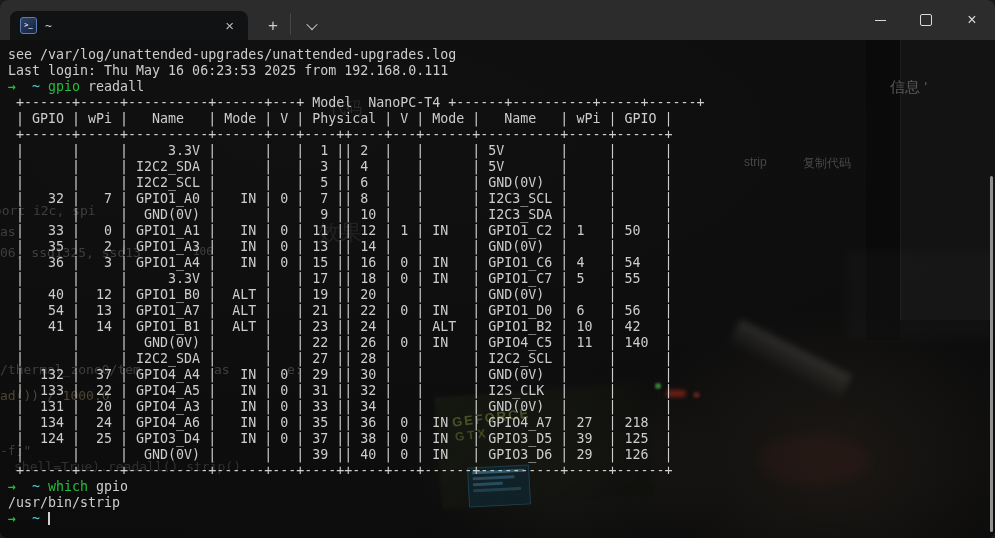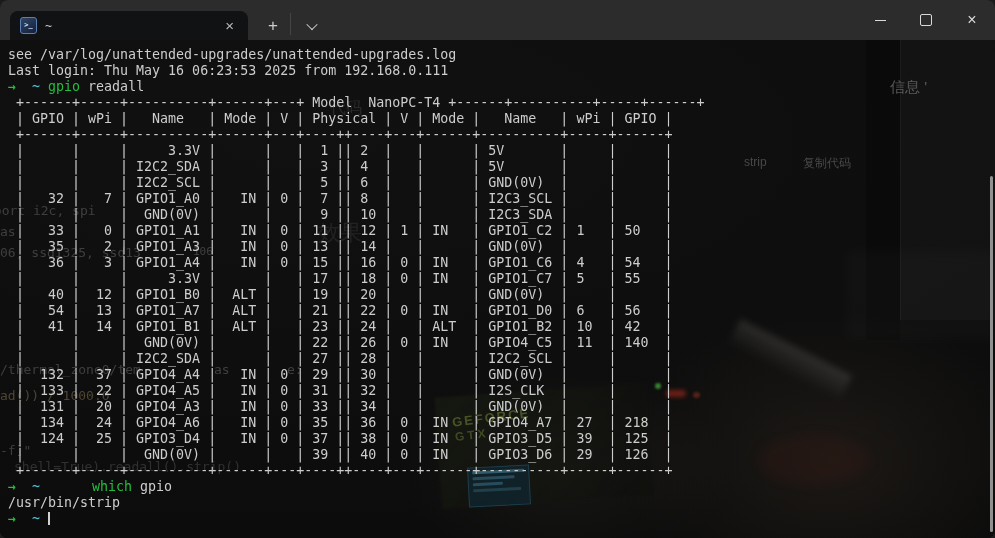--- a/index.html
+++ b/index.html
@@ -146,20 +146,20 @@
 <span> |   41 |  14 | GPIO1_B1 |  ALT |   | 23 || 24 |   | ALT  | GPIO1_B2 | 10  | 42   |</span>
 <span> |      |     |  GND(0V) |      |   | 22 || 26 | 0 | IN   | GPIO4_C5 | 11  | 140  |</span>
 <span> |      |     | I2C2_SDA |      |   | 27 || 28 |   |      | I2C2_SCL |     |      |</span>
 <span> |  132 |  37 | GPIO4_A4 |   IN | 0 | 29 || 30 |   |      | GND(0V)  |     |      |</span>
 <span> |  133 |  22 | GPIO4_A5 |   IN | 0 | 31 || 32 |   |      | I2S_CLK  |     |      |</span>
 <span> |  131 |  20 | GPIO4_A3 |   IN | 0 | 33 || 34 |   |      | GND(0V)  |     |      |</span>
 <span> |  134 |  24 | GPIO4_A6 |   IN | 0 | 35 || 36 | 0 | IN   | GPIO4_A7 | 27  | 218  |</span>
 <span> |  124 |  25 | GPIO3_D4 |   IN | 0 | 37 || 38 | 0 | IN   | GPIO3_D5 | 39  | 125  |</span>
 <span> |      |     |  GND(0V) |      |   | 39 || 40 | 0 | IN   | GPIO3_D6 | 29  | 126  |</span>
 <span> +------+-----+----------+------+---+----++----+---+------+----------+-----+------+</span>
-<span class="bold" style="color: rgb(37, 189, 63);">→</span><span>  </span><span style="color: rgb(85, 194, 217);">~</span><span> </span><span style="color: rgb(37, 189, 63); margin-left: 44px;">which</span><span> gpio</span>
+<span class="bold" style="color: rgb(37, 189, 63);">→</span><span>  </span><span style="color: rgb(85, 194, 217);">~</span><span> </span><span style="color: rgb(37, 189, 63);">which</span><span> gpio</span>
 <span>/usr/bin/strip</span>
 <span class="bold" style="color: rgb(37, 189, 63);">→</span><span>  </span><span style="color: rgb(85, 194, 217);">~</span><span> </span><span class="cursor"></span>
 </pre>
 
     <div class="scroll-thumb"></div>
   </div>
 </div>
 
 </body></html>

